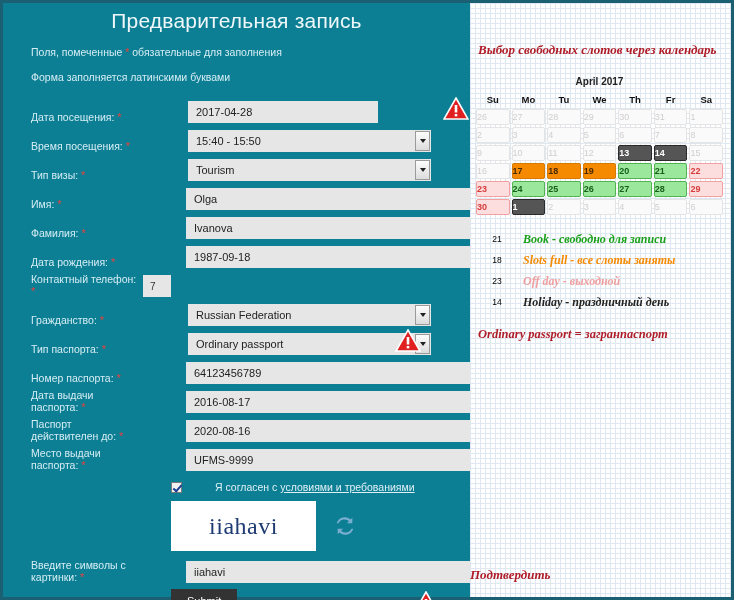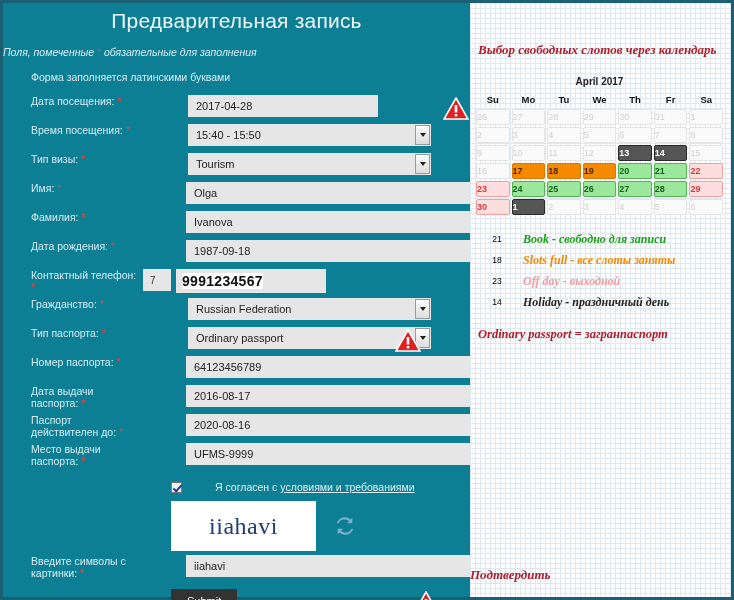--- a/index.html
+++ b/index.html
@@ -24,35 +24,35 @@
     text-align: center;
     color: #eef7f9;
     font-size: 21px;
     font-weight: 400;
     padding-top: 6px;
     letter-spacing: .2px;
   }
   .notice {
     color: #d6edf3;
     font-size: 10.5px;
+    margin-left: 28px;
     margin-top: 13px;
-    font-style: italic;
   }
   .notice .star { color: #e8413a; }
   .notice2 {
     color: #d6edf3;
     font-size: 10.5px;
     margin-left: 28px;
     margin-top: 13px;
   }
 
   .rows { margin-top: 12px; }
   .row {
     display: flex;
-    align-items: flex-start;
+    align-items: flex-end;
     height: 28px;
     margin-bottom: 1px;
     position: relative;
   }
   .lbl {
     width: 140px;
     padding-left: 28px;
     color: #d6edf3;
     font-size: 10.5px;
     line-height: 12px;
@@ -318,23 +318,20 @@
           <div class="lbl">Фамилия: <span class="star">*</span></div>
           <div class="fld fld-wide">Ivanova</div>
         </div>
         <div class="row">
           <div class="lbl">Дата рождения: <span class="star">*</span></div>
           <div class="fld fld-wide">1987-09-18</div>
         </div>
         <div class="row">
           <div class="lbl">Контактный телефон: <span class="star">*</span></div>
           <div class="phone-code">7</div>
-          <div class="phone-main">
-            <span>9991234567</span>
-          </div>
         </div>
         <div class="row">
           <div class="lbl">Гражданство: <span class="star">*</span></div>
           <div class="select-wrap">
             <div class="fld fld-wide">Russian Federation</div>
             <div class="arrow-btn">
               <i></i>
             </div>
           </div>
         </div>

